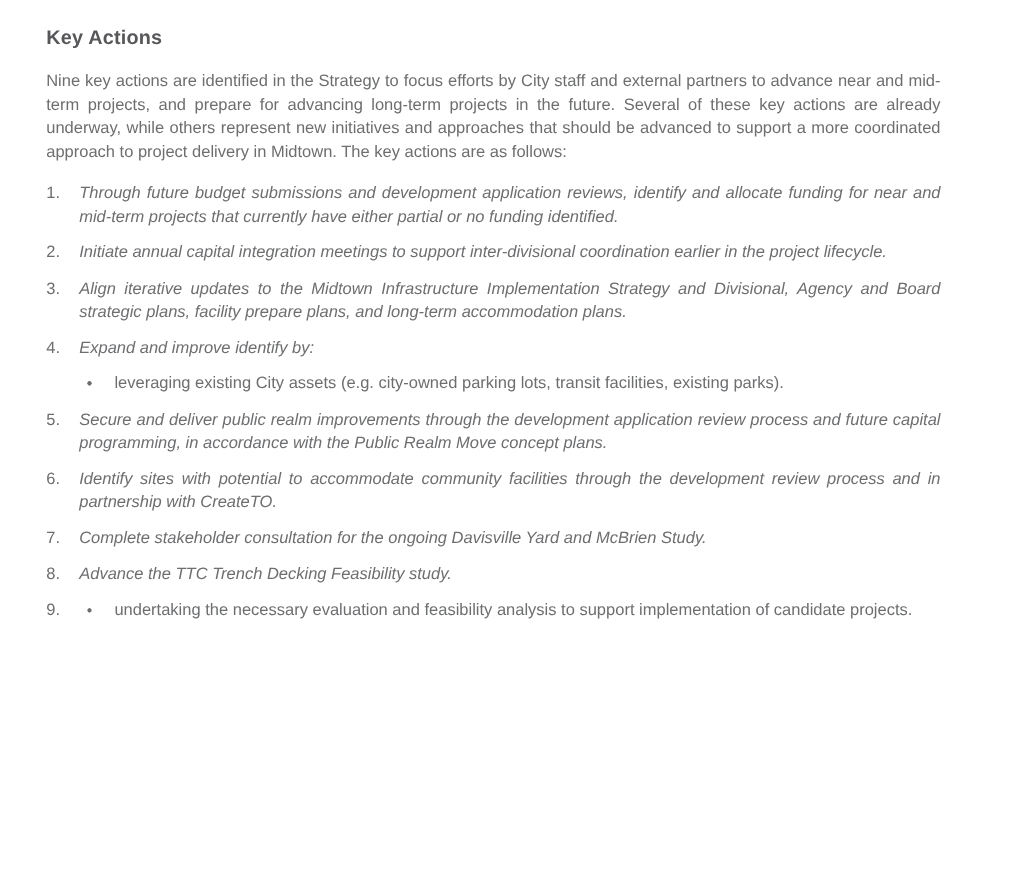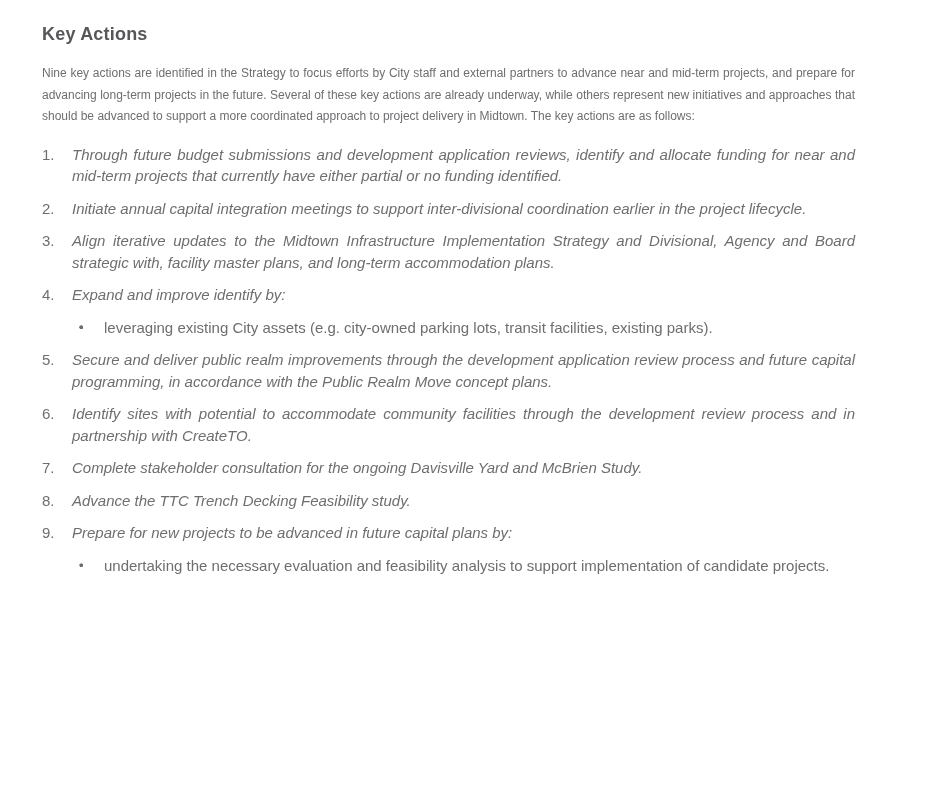--- a/index.html
+++ b/index.html
@@ -26,21 +26,21 @@
   h1.page-title {
     margin: 0 0 18px 0;
     font-size: 18px;
     line-height: 22px;
     font-weight: bold;
     color: var(--heading-color);
     letter-spacing: 0.2px;
   }
   p.intro {
     margin: 0 0 16px 0;
-    font-size: 12px;
+    font-size: 15px;
     line-height: 21.5px;
     text-align: justify;
   }
   ol.key-actions {
     list-style: none;
     margin: 0;
     padding: 0;
     font-size: 15px;
     line-height: 21.5px;
   }
@@ -95,21 +95,21 @@
   </li>
 
   <li>
     <span class="num">2.</span>
     <p class="item-text">Initiate annual capital integration meetings to support inter-divisional coordination earlier in the project lifecycle.</p>
 
   </li>
 
   <li>
     <span class="num">3.</span>
-    <p class="item-text">Align iterative updates to the Midtown Infrastructure Implementation Strategy and Divisional, Agency and Board strategic with, facility master plans, and long-term accommodation plans.</p>
+    <p class="item-text">Align iterative updates to the Midtown Infrastructure Implementation Strategy and Divisional, Agency and Board strategic plans, facility prepare plans, and long-term accommodation plans.</p>
 
   </li>
 
   <li>
     <span class="num">4.</span>
     <p class="item-text">Expand and improve identify by:</p>
     <ul class="subs">
   <li>
     <span class="bullet">•</span>
   </li>
@@ -144,21 +144,20 @@
   </li>
 
   <li>
     <span class="num">8.</span>
     <p class="item-text">Advance the TTC Trench Decking Feasibility study.</p>
 
   </li>
 
   <li>
     <span class="num">9.</span>
-    <p class="item-text">Prepare for new projects to be advanced in future capital plans by:</p>
     <ul class="subs">
   <li>
     <span class="bullet">•</span>
   </li>
 
   <li>
     <span class="bullet">•</span>
     <span class="sub-text">undertaking the necessary evaluation and feasibility analysis to support implementation of candidate projects.</span>
   </li>
 </ul>

